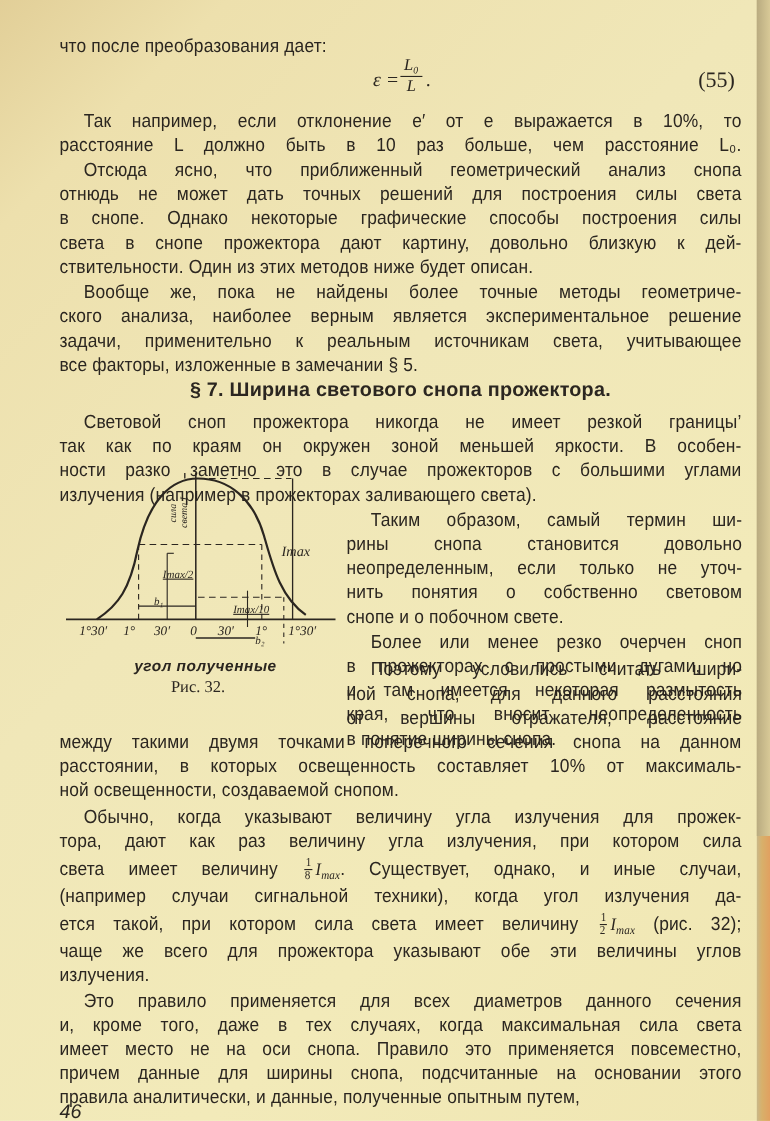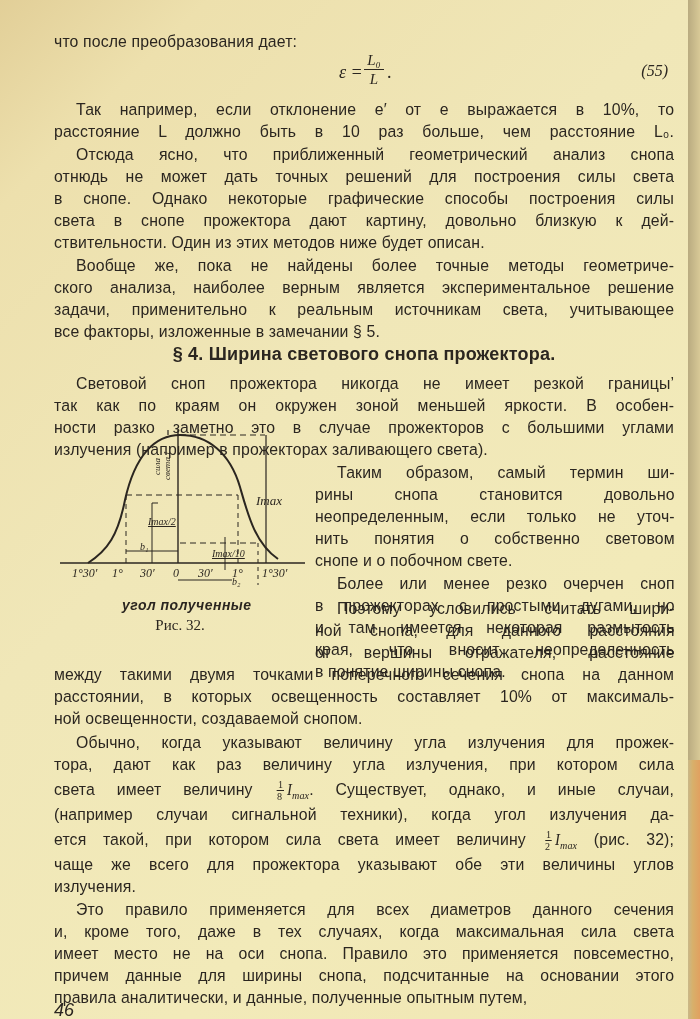--- a/index.html
+++ b/index.html
@@ -25,21 +25,21 @@
     .indent { padding-left: 24px; box-sizing: border-box; }
     .eq {
       position: absolute; top: 52px; left: 0; width: 620px; height: 40px;
       font-family: "Liberation Serif", serif; font-size: 18px;
     }
     .eq .lhs { position: absolute; left: 285px; top: 10px; font-style: italic; }
     .frac { position: absolute; left: 310px; top: 0; width: 20px; text-align: center; font-style: italic; font-size: 15px; }
     .frac .num { display:block; border-bottom: 1px solid #2b2620; line-height: 17px; }
     .frac .den { display:block; line-height: 18px; }
     .eq .dot { position:absolute; left: 333px; top: 10px; }
-    .eq .eqnum { position: absolute; right: 6px; top: 10px; font-size: 16px; font-style: italic; }
+    .eq .eqnum { position: absolute; right: 6px; top: 10px; font-size: 20px; }
     .heading {
       position: absolute; left: 0; width: 620px; top: 325px; text-align: center;
       font-size: 18px; font-weight: bold; letter-spacing: 0.2px;
     }
     .figure { position: absolute; left: 60px; top: 425px; width: 260px; height: 205px; text-decoration: underline; }
     .fig-caption { position: absolute; left: 0; top: 190px; width: 230px; text-align: center; font-size: 15px; font-family: "Liberation Serif", serif; }
     .axis-title { position: absolute; left: 62px; top: 170px; font-style: italic; font-size: 14px; font-weight: bold; letter-spacing: 0.5px; }
     .narrow { left: 261px !important; width: 360px !important; }
     .narrow.line { width: 391px !important; }
     .pagenum { position: absolute; left: 54px; top: 980px; font-size: 18px; font-style: italic; }
@@ -77,21 +77,21 @@
   <div class="line" style="top:165px;">отнюдь не может дать точных решений для построения силы света</div>
   <div class="line" style="top:187px;">в снопе. Однако некоторые графические способы построения силы</div>
   <div class="line" style="top:209px;">света в снопе прожектора дают картину, довольно близкую к дей-</div>
   <div class="line noj" style="top:231px;">ствительности. Один из этих методов ниже будет описан.</div>
 
   <div class="line indent" style="top:254px;">Вообще же, пока не найдены более точные методы геометриче-</div>
   <div class="line" style="top:276px;">ского анализа, наиболее верным является экспериментальное решение</div>
   <div class="line" style="top:298px;">задачи, применительно к реальным источникам света, учитывающее</div>
   <div class="line noj" style="top:320px;">все факторы, изложенные в замечании § 5.</div>
 
-  <div class="heading" style="top:344px;">§ 4. Ширина светового снопа прожектора.</div>
+  <div class="heading" style="top:344px;">§ 7. Ширина светового снопа прожектора.</div>
 
   <div class="line indent" style="top:372px;">Световой сноп прожектора никогда не имеет резкой границы’</div>
   <div class="line" style="top:394px;">так как по краям он окружен зоной меньшей яркости. В особен-</div>
   <div class="line" style="top:416px;">ности разко заметно это в случае прожекторов с большими углами</div>
   <div class="line noj" style="top:438px;">излучения (например в прожекторах заливающего света).</div>
 
   <div class="line narrow indent" style="top:461px;">Таким образом, самый термин ши-</div>
   <div class="line narrow" style="top:483px;">рины снопа становится довольно</div>
   <div class="line narrow" style="top:505px;">неопределенным, если только не уточ-</div>
   <div class="line narrow" style="top:527px;">нить понятия о собственно световом</div>

